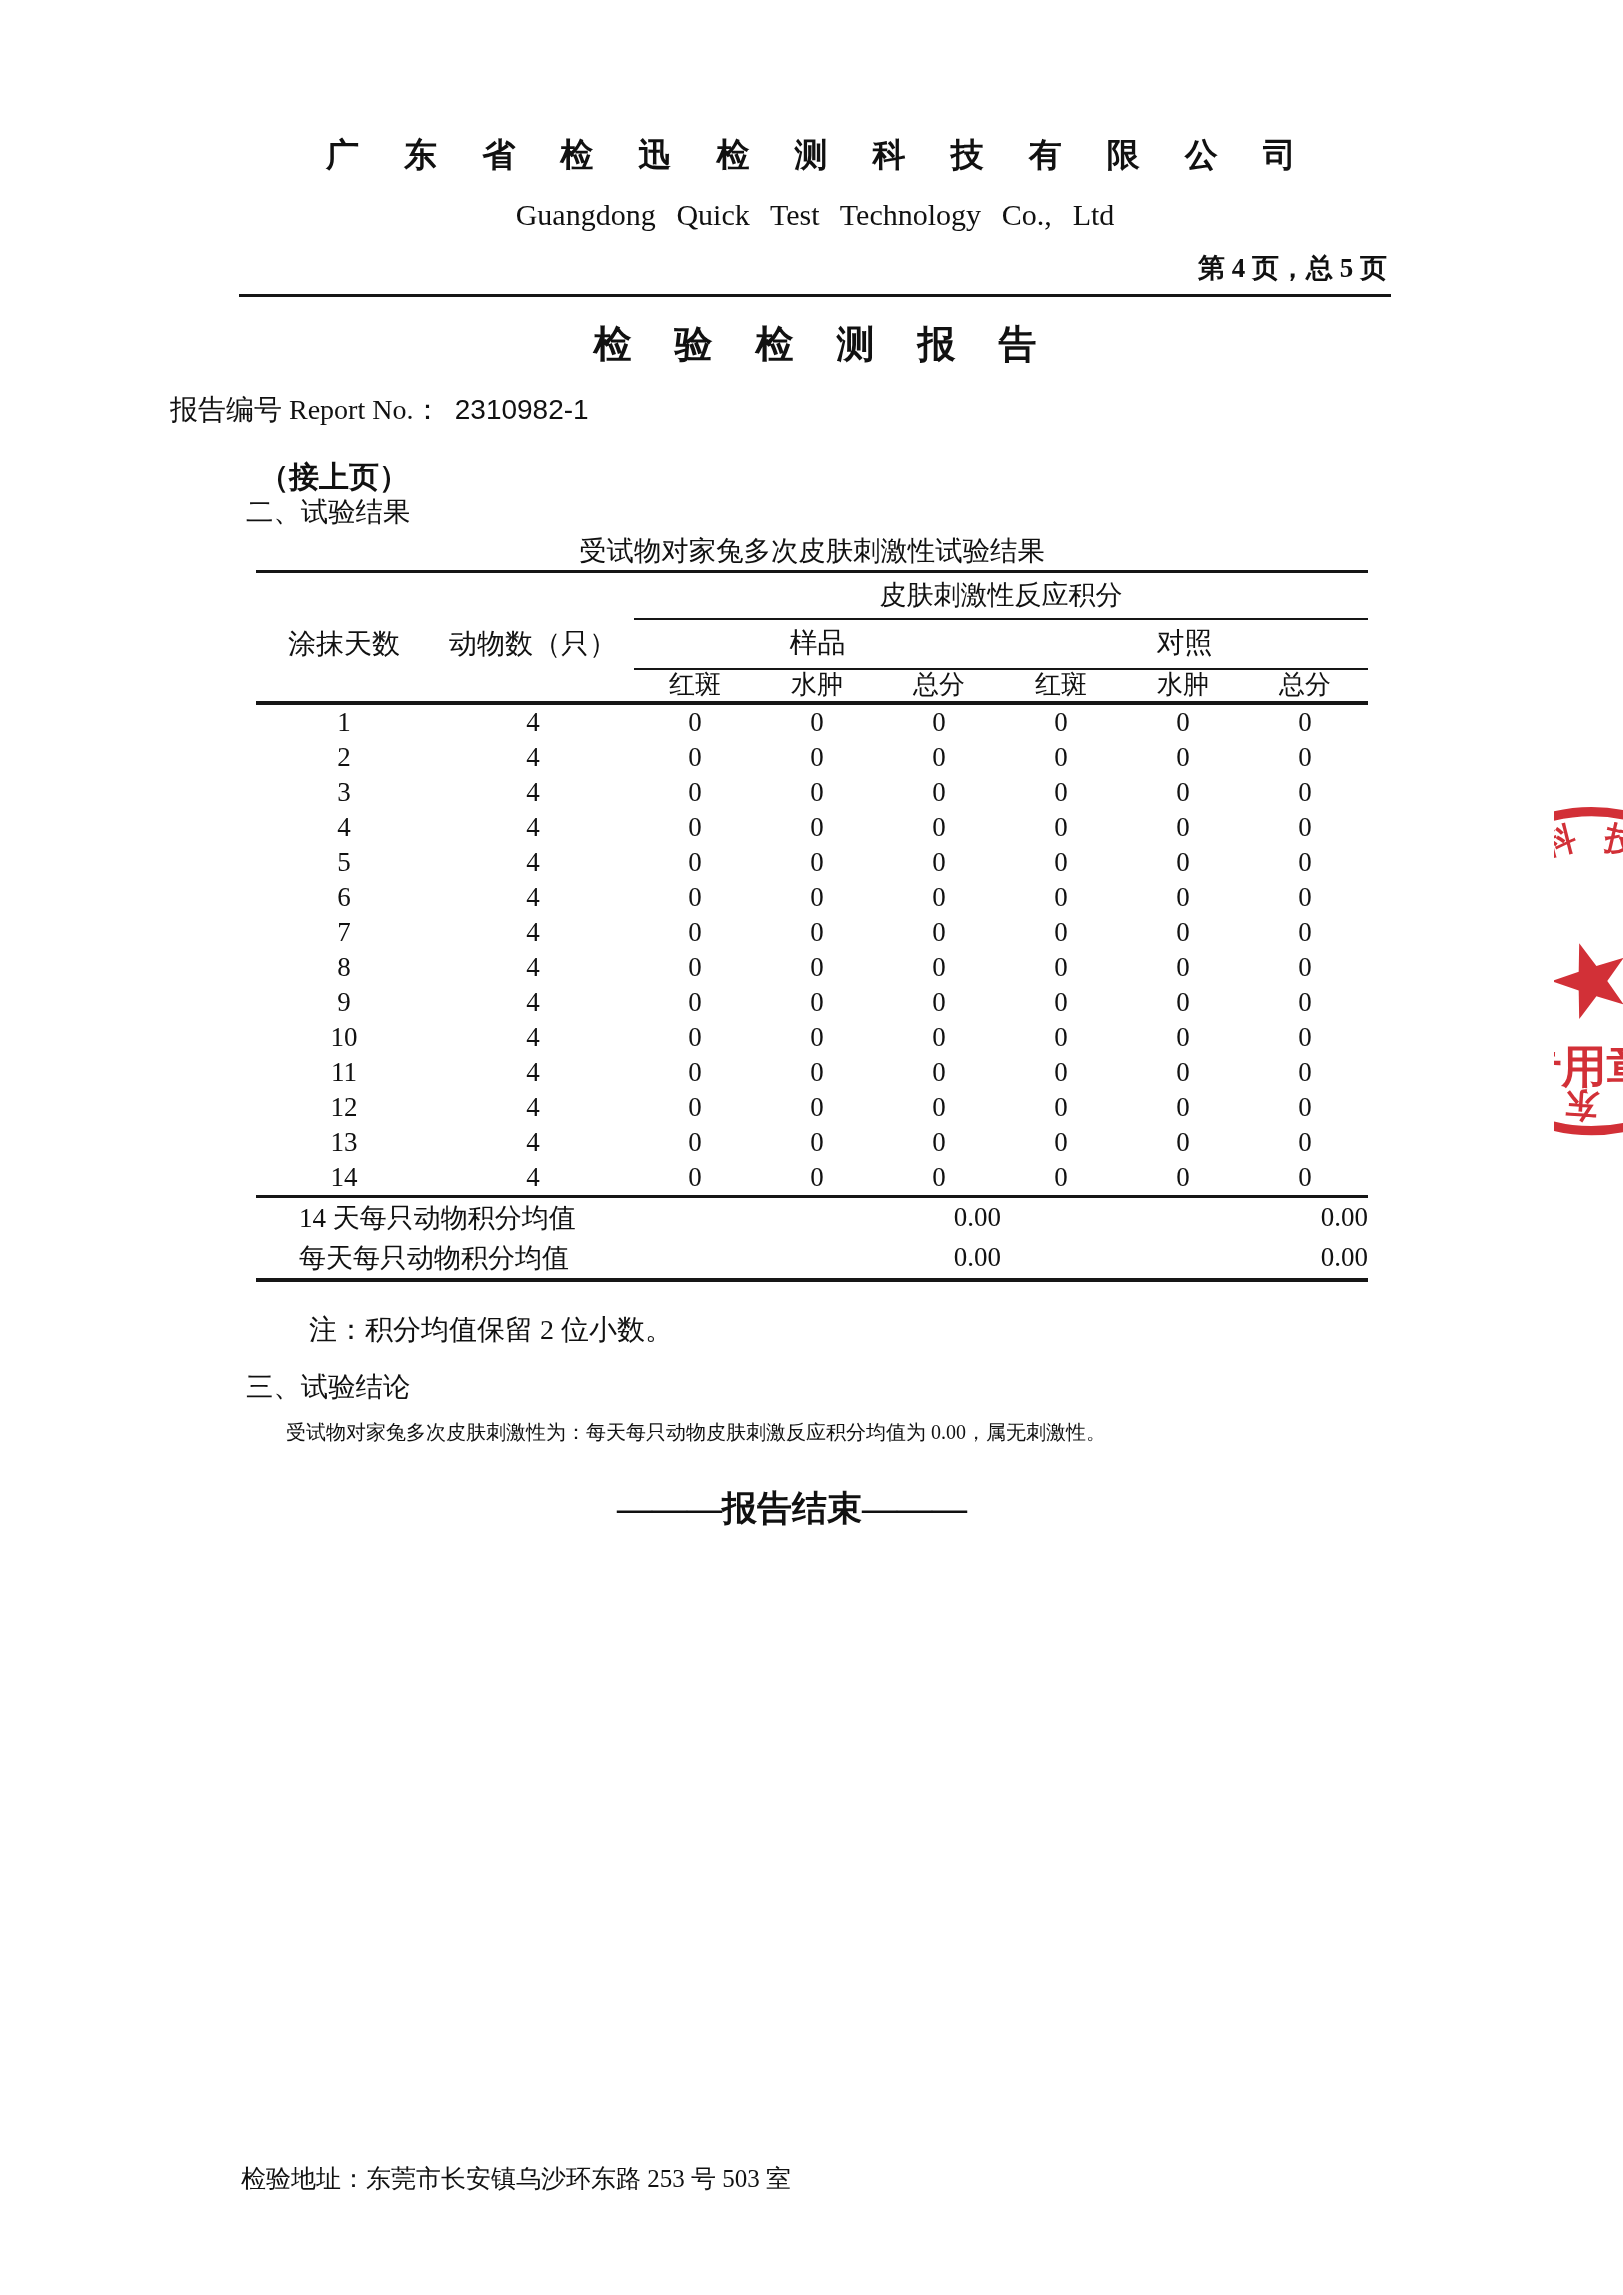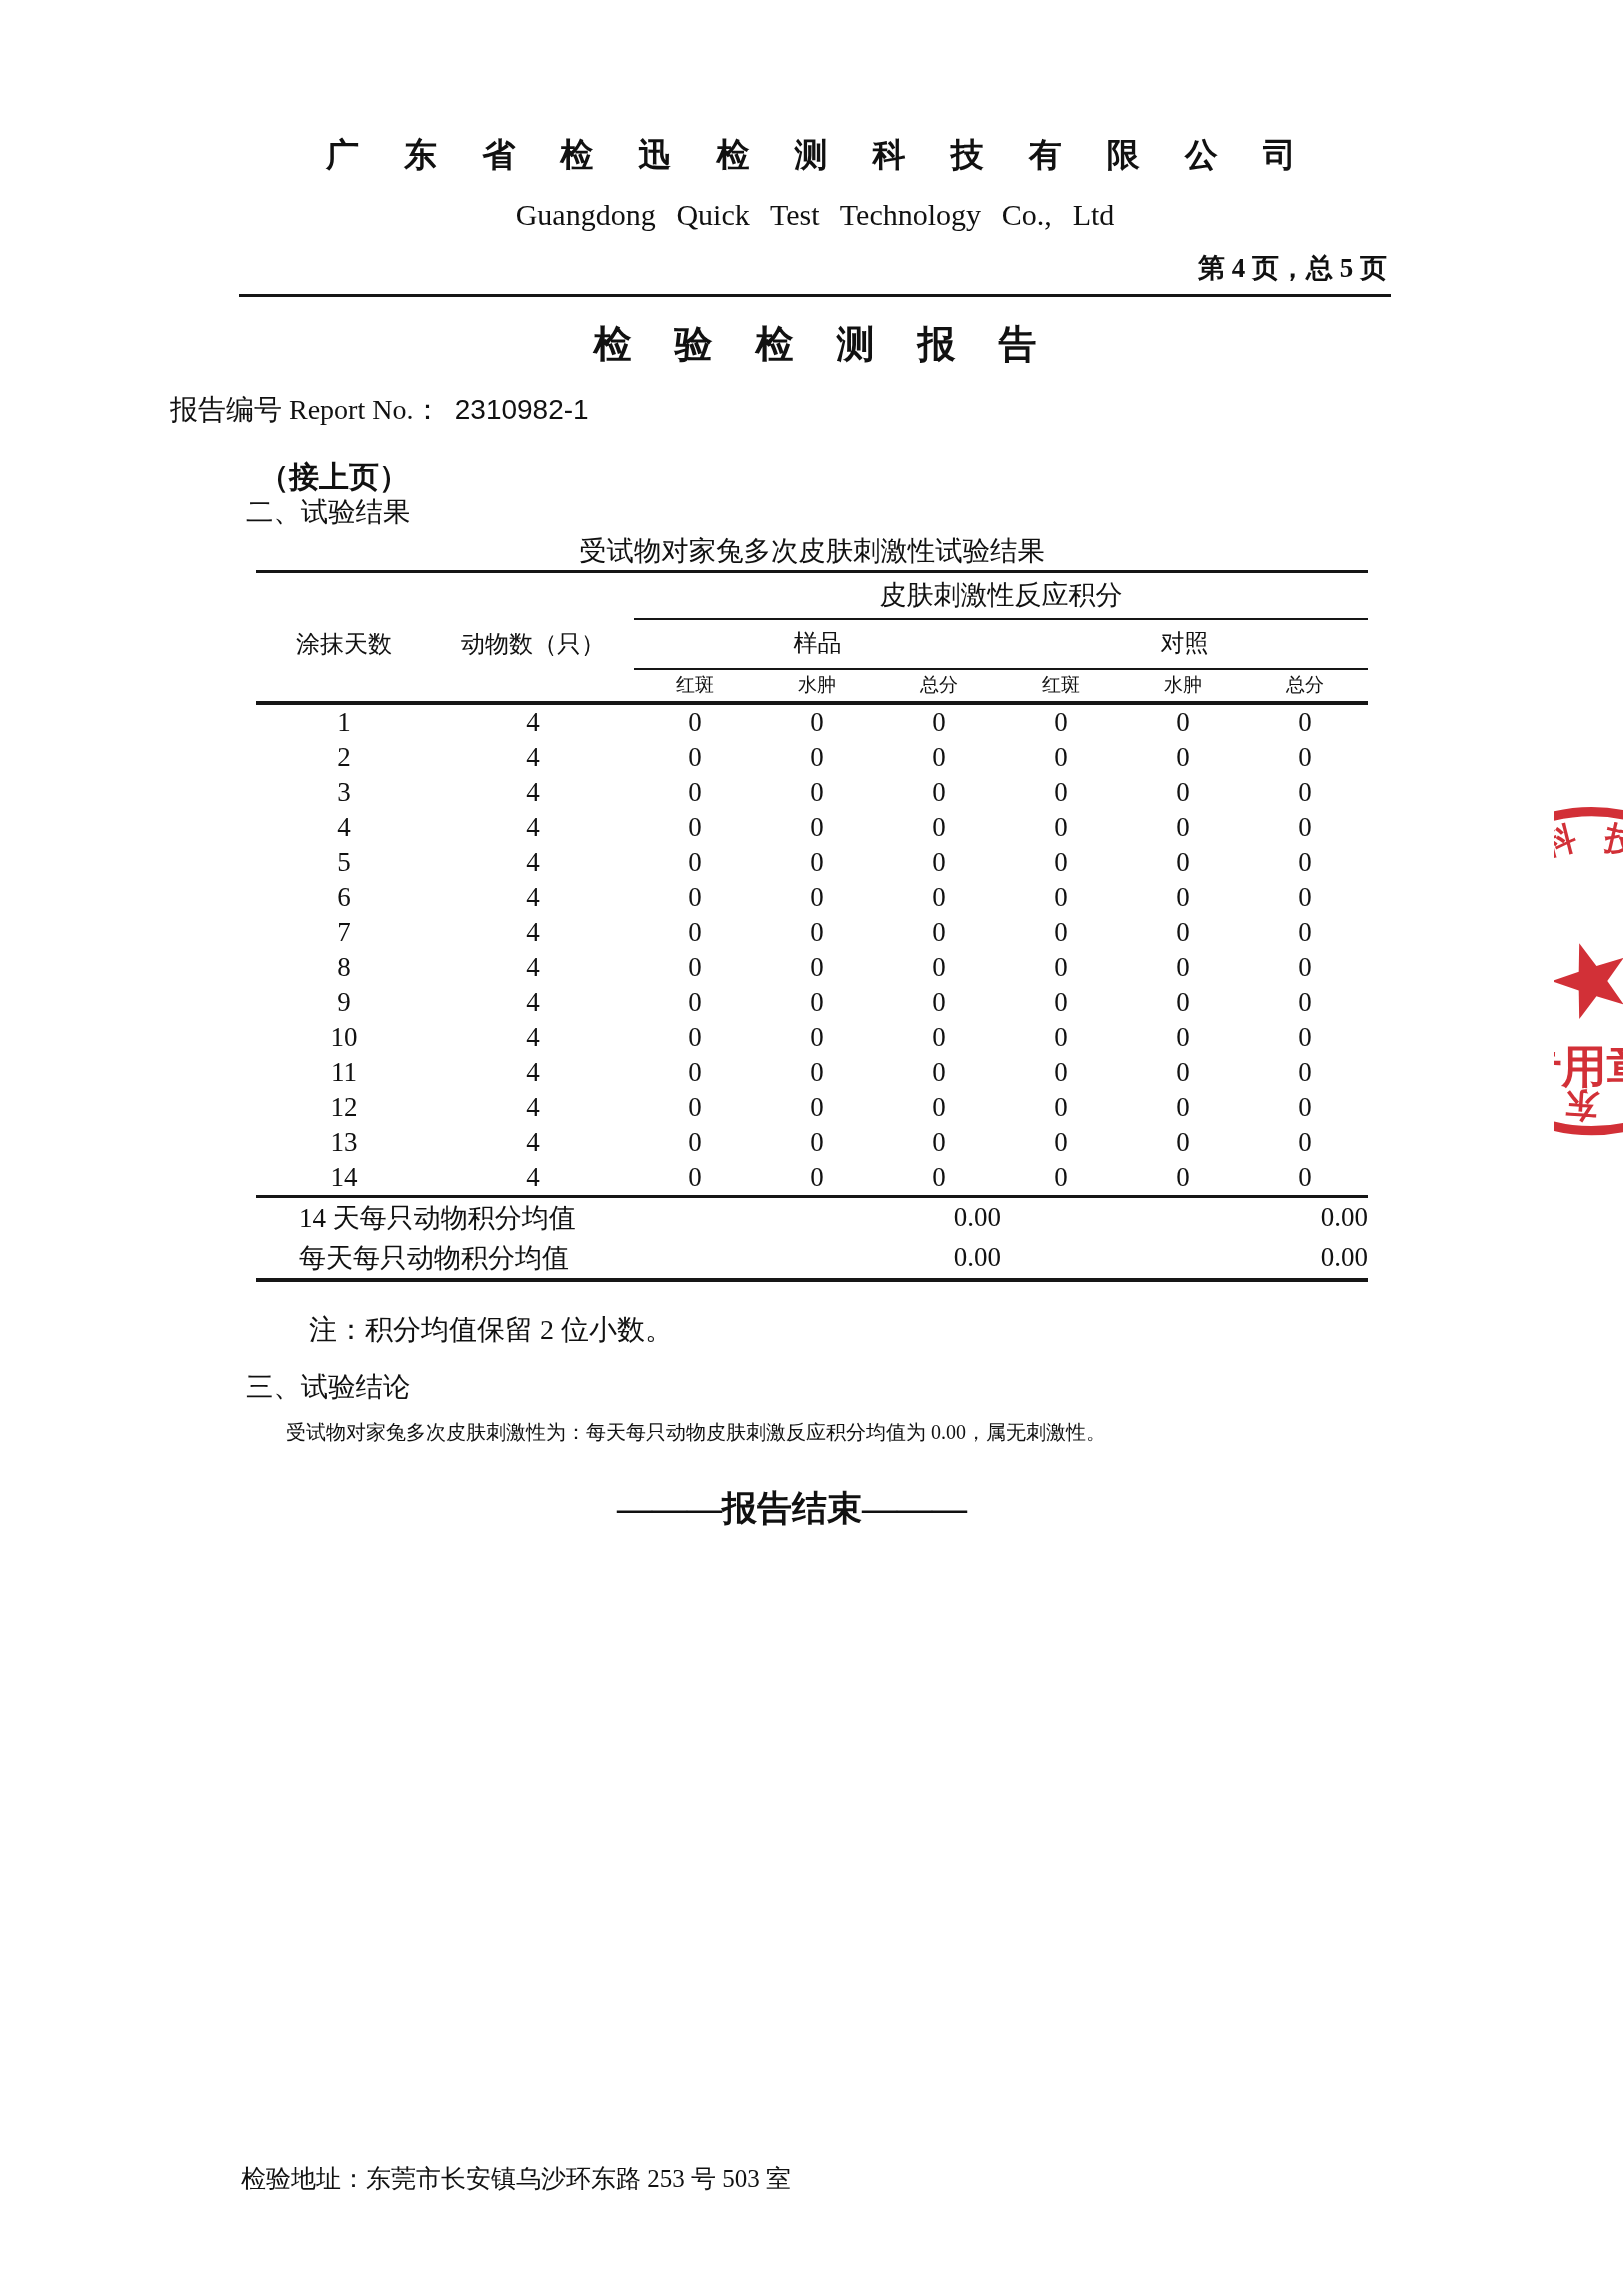--- a/index.html
+++ b/index.html
@@ -28,23 +28,23 @@
   .hline4{height:3.3px; background:#161616;}
   .hline5{height:4.2px; background:#161616;}
   .trow{display:flex; align-items:center;}
   .c1{width:176px; text-align:center;}
   .c2{width:202px; text-align:center;}
   .cg{width:734px;}
   .ch{width:367px; text-align:center;}
   .cs{width:122px; text-align:center;}
   #hrowA{height:47px;}
   #hrowA .cg{line-height:45px; text-align:center; font-size:27px; border-bottom:2.5px solid #161616; height:45px;}
-  #hrowB{height:48px; font-size:24px;}
+  #hrowB{height:48px; font-size:28px;}
   #hrowB .cgwrap{width:734px; height:50px; display:flex; align-items:center; border-bottom:2.5px solid #161616;}
-  #hrowC{height:33px; font-size:19px;}
+  #hrowC{height:33px; font-size:26px;}
   .t-row{height:35px; display:flex; align-items:center; font-size:27px;}
   .sum-row{height:40px; display:flex; align-items:center; font-size:27px;}
   .sum-label{width:378px; padding-left:43px; box-sizing:border-box;}
   .sum-val{width:367px; text-align:right;}
   #note{left:309px; top:1311px; font-size:28px;}
   #sec3{left:246px; top:1369px;}
   #conclusion{left:241px; top:1419px; width:1156px; font-size:20px;margin-left:45px;}
   #report-end{left:239px; top:1485px; width:1106px; text-align:center; font-size:35px; font-weight:700;}
   
   .footer-line{font-size:25px;}

